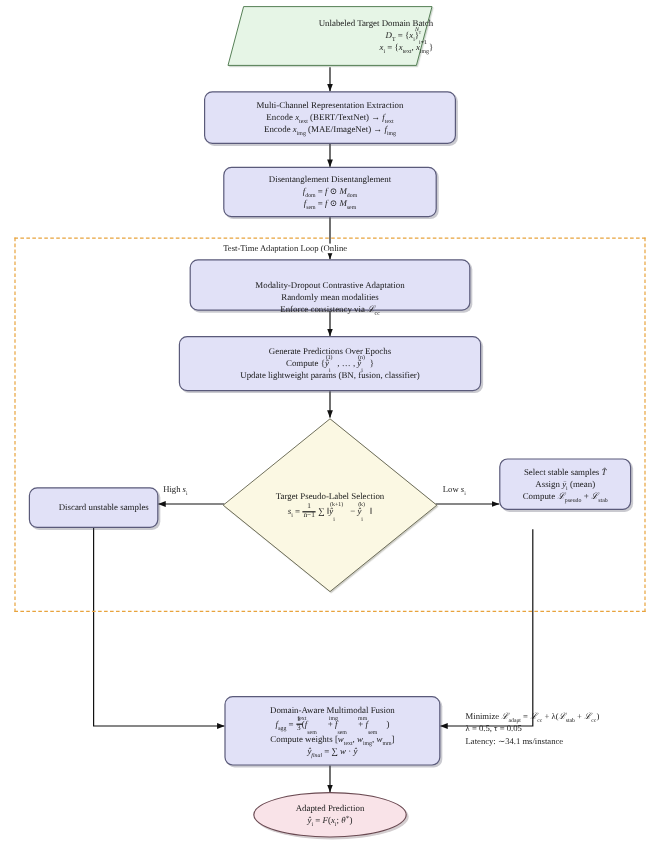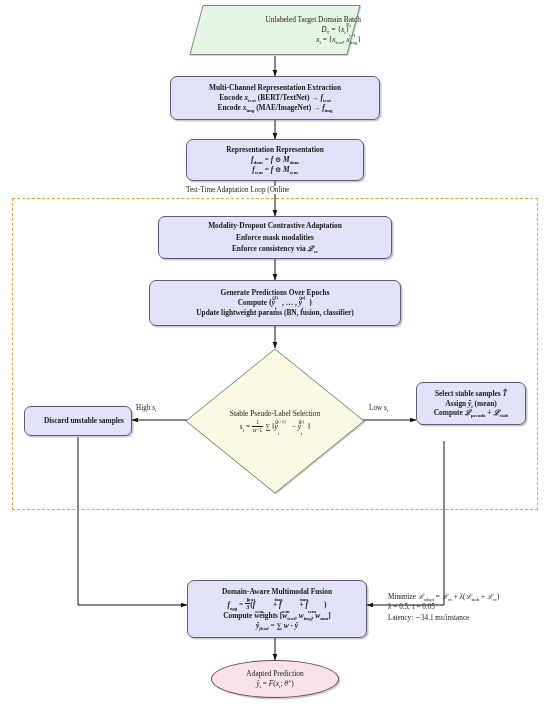--- a/index.html
+++ b/index.html
@@ -37,22 +37,21 @@
   }
   .node .ln { display: block; white-space: nowrap; }
 
   
   .box {
     background: #e1e1f7;
     border: 0.8px solid #5a5a7a;
     border-radius: 7px;
     box-shadow: 1.6px 1.6px 0 rgba(80,80,100,0.30);
     font-size: 7.4px;
-    padding: 4px 7px;
-    font-weight: bold;
+    padding: 16px 7px;
   }
   .para-wrap {
     position: absolute;
     z-index: 5;
   }
   .para-wrap svg { position: absolute; left: 0; top: 0; overflow: visible; }
   .para-text {
     position: absolute;
     left: 0; top: 0;
     width: 100%; height: 100%;
@@ -95,20 +94,21 @@
     box-sizing: border-box;
     z-index: 1;
   }
   #tta-loop-label {
     position: absolute;
     font-size: 7.2px;
     white-space: nowrap;
     z-index: 6;
     background: #ffffff;
     padding: 0 2px;
+    margin-top: 17px;
   }
 
   
   .edge-label {
     position: absolute;
     font-size: 7.2px;
     white-space: nowrap;
     z-index: 6;
   }
   .annot {
@@ -178,43 +178,43 @@
   </div>
 </div>
 
 <div class="node box" style="left:170px; top:76px; width:210px; height:44px;">
   <span class="ln">Multi-Channel Representation Extraction</span>
   <span class="ln">Encode <span class="mi">x</span><sub>text</sub> (BERT/TextNet) → <span class="mi">f</span><sub>text</sub></span>
   <span class="ln">Encode <span class="mi">x</span><sub>img</sub> (MAE/ImageNet) → <span class="mi">f</span><sub>img</sub></span>
 </div>
 
 <div class="node box" style="left:186px; top:139px; width:178px; height:42px;">
-  <span class="ln">Representation Representation</span>
+  <span class="ln">Disentanglement Disentanglement</span>
   <span class="ln"><span class="mi">f</span><sub>dom</sub> = <span class="mi">f</span> ⊙ <span class="mi">M</span><sub>dom</sub></span>
   <span class="ln"><span class="mi">f</span><sub>sem</sub> = <span class="mi">f</span> ⊙ <span class="mi">M</span><sub>sem</sub></span>
 </div>
 
 <div class="node box" style="left:158px; top:216px; width:234px; height:43px;justify-content:space-between;">
   <span class="ln">Modality-Dropout Contrastive Adaptation</span>
-  <span class="ln">Enforce mask modalities</span>
+  <span class="ln">Randomly mean modalities</span>
   <span class="ln">Enforce consistency via <span class="cal">ℒ</span><sub>cc</sub></span>
 </div>
 
 <div class="node box" style="left:149px; top:280px; width:252px; height:46px;">
   <span class="ln">Generate Predictions Over Epochs</span>
   <span class="ln">Compute {<span class="mi">ŷ</span><sub style="position:relative;top:3px">i</sub><sup style="position:relative;top:-3px;left:-4px">(1)</sup>, … , <span class="mi">ŷ</span><sub style="position:relative;top:3px">i</sub><sup style="position:relative;top:-3px;left:-4px">(n)</sup>}</span>
   <span class="ln">Update lightweight params (BN, fusion, classifier)</span>
 </div>
 
 <div class="diamond-wrap" style="left:185px; top:348px; width:180px; height:146px;">
   <svg width="180" height="146" viewBox="0 0 180 146" xmlns="http://www.w3.org/2000/svg">
     <path d="M90,1 L179,73 L90,145 L1,73 Z" fill="#fbf8e3" stroke="#6a6a55" stroke-width="0.8" style="filter: drop-shadow(1.6px 1.6px 0 rgba(90,90,70,0.30));"></path>
   </svg>
   <div class="diamond-text">
-    <span class="ln">Stable Pseudo-Label Selection</span>
+    <span class="ln">Target Pseudo-Label Selection</span>
     <span class="ln"><span class="mi">s</span><sub>i</sub> = <span class="frac"><span class="num">1</span><span class="den">n−1</span></span> ∑ ‖<span class="mi">ŷ</span><sub style="position:relative;top:3px">i</sub><sup style="position:relative;top:-3px;left:-4px">(k+1)</sup> − <span class="mi">ŷ</span><sub style="position:relative;top:3px">i</sub><sup style="position:relative;top:-3px;left:-4px">(k)</sup>‖</span>
   </div>
 </div>
 
 <div class="edge-label" style="left:136px; top:404px;">High <span class="mi">s</span><sub>i</sub></div>
 <div class="edge-label" style="left:369px; top:404px;">Low <span class="mi">s</span><sub>i</sub></div>
 
 <div class="node box" style="left:24px; top:406px; width:108px; height:30px;align-items:flex-end;">
   <span class="ln">Discard unstable samples</span>
 </div>

